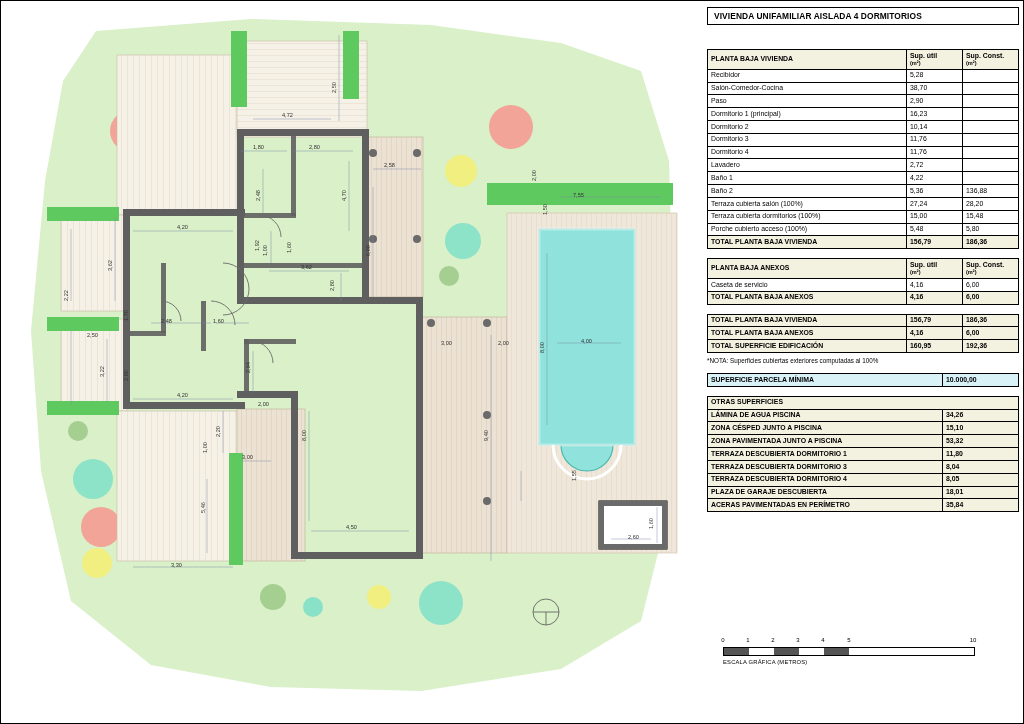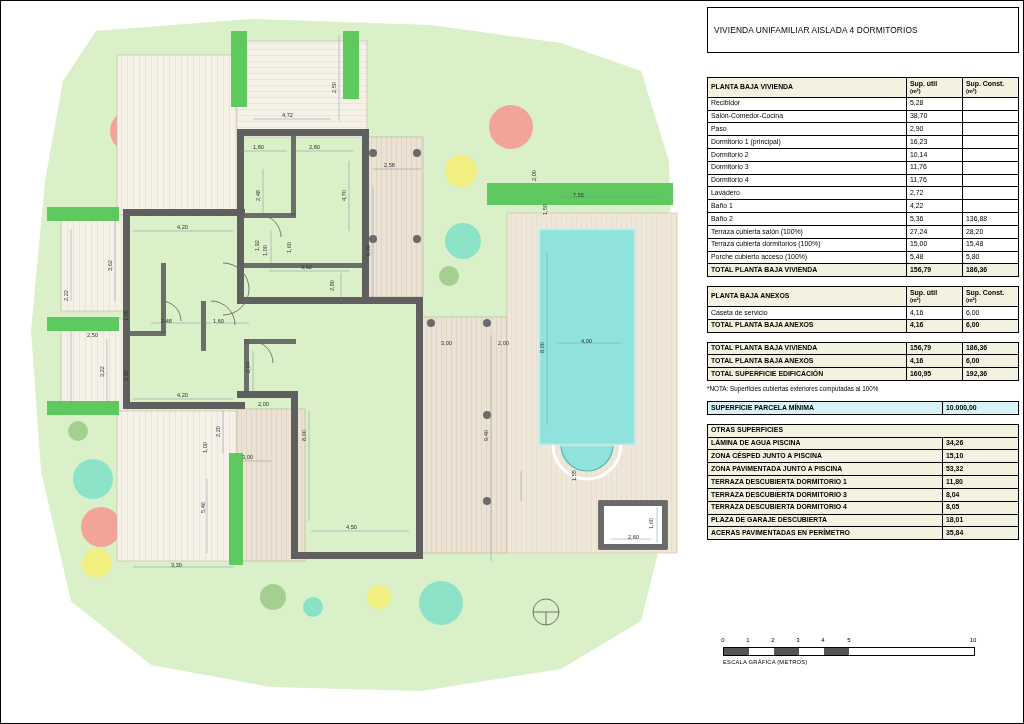--- a/index.html
+++ b/index.html
@@ -22,23 +22,23 @@
     background:#fff;
   }
   #drawing svg { display:block; }
 
   
   #panel {
     position:absolute; left:706px; top:6px; width:312px; height:712px;
   }
   .title-box {
     border:1px solid #000;
-    padding:17px 6px;
+    padding:3px 6px;
     font-size:8.4px;
-    font-weight:normal;
+    font-weight:bold;
     letter-spacing:.1px;
     margin-bottom:24px;
     background:#fff;
   }
   table.t {
     width:100%;
     border-collapse:collapse;
     font-size:6.9px;
     background:#fff;
     margin-bottom:9px;

